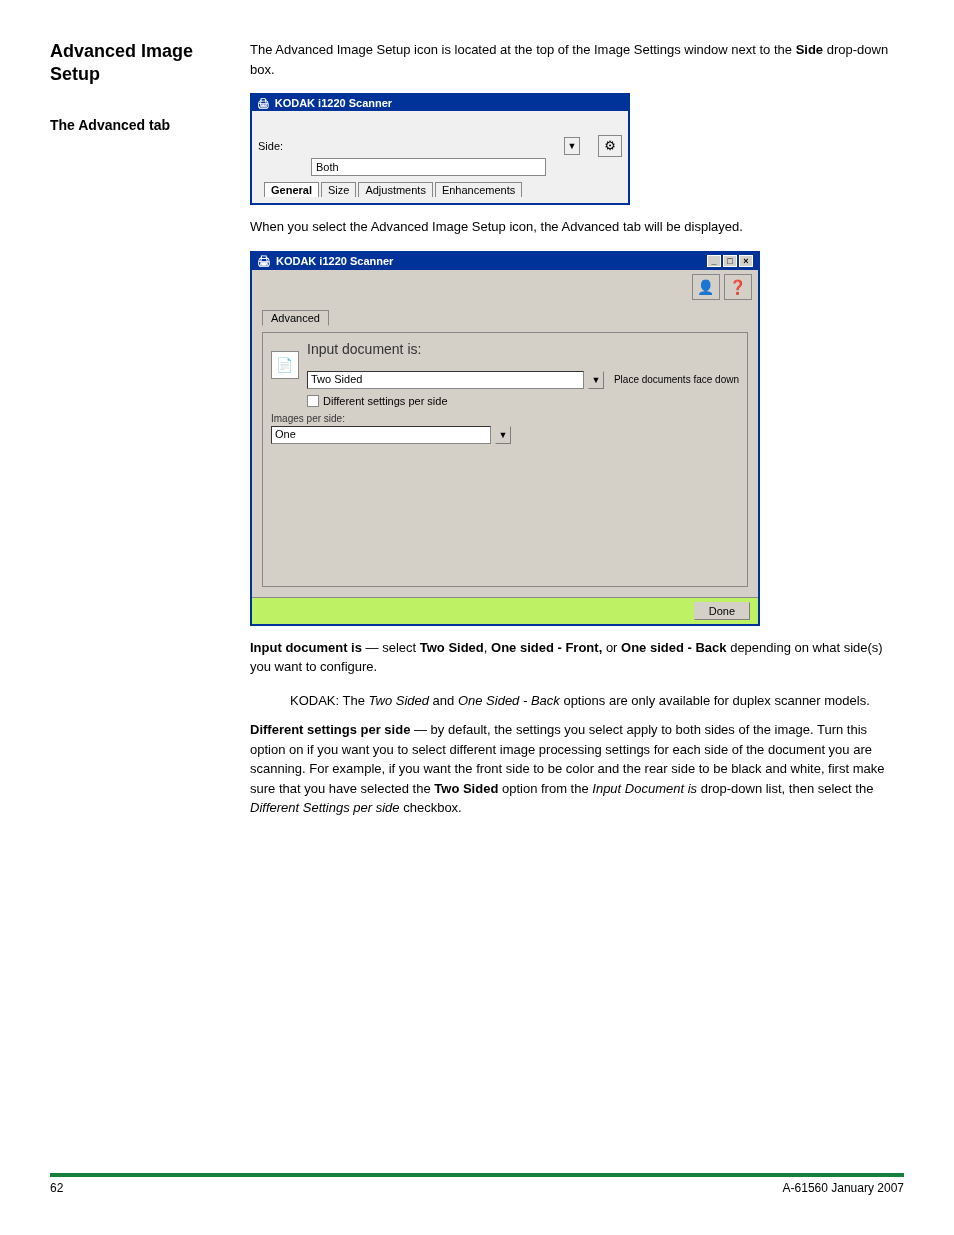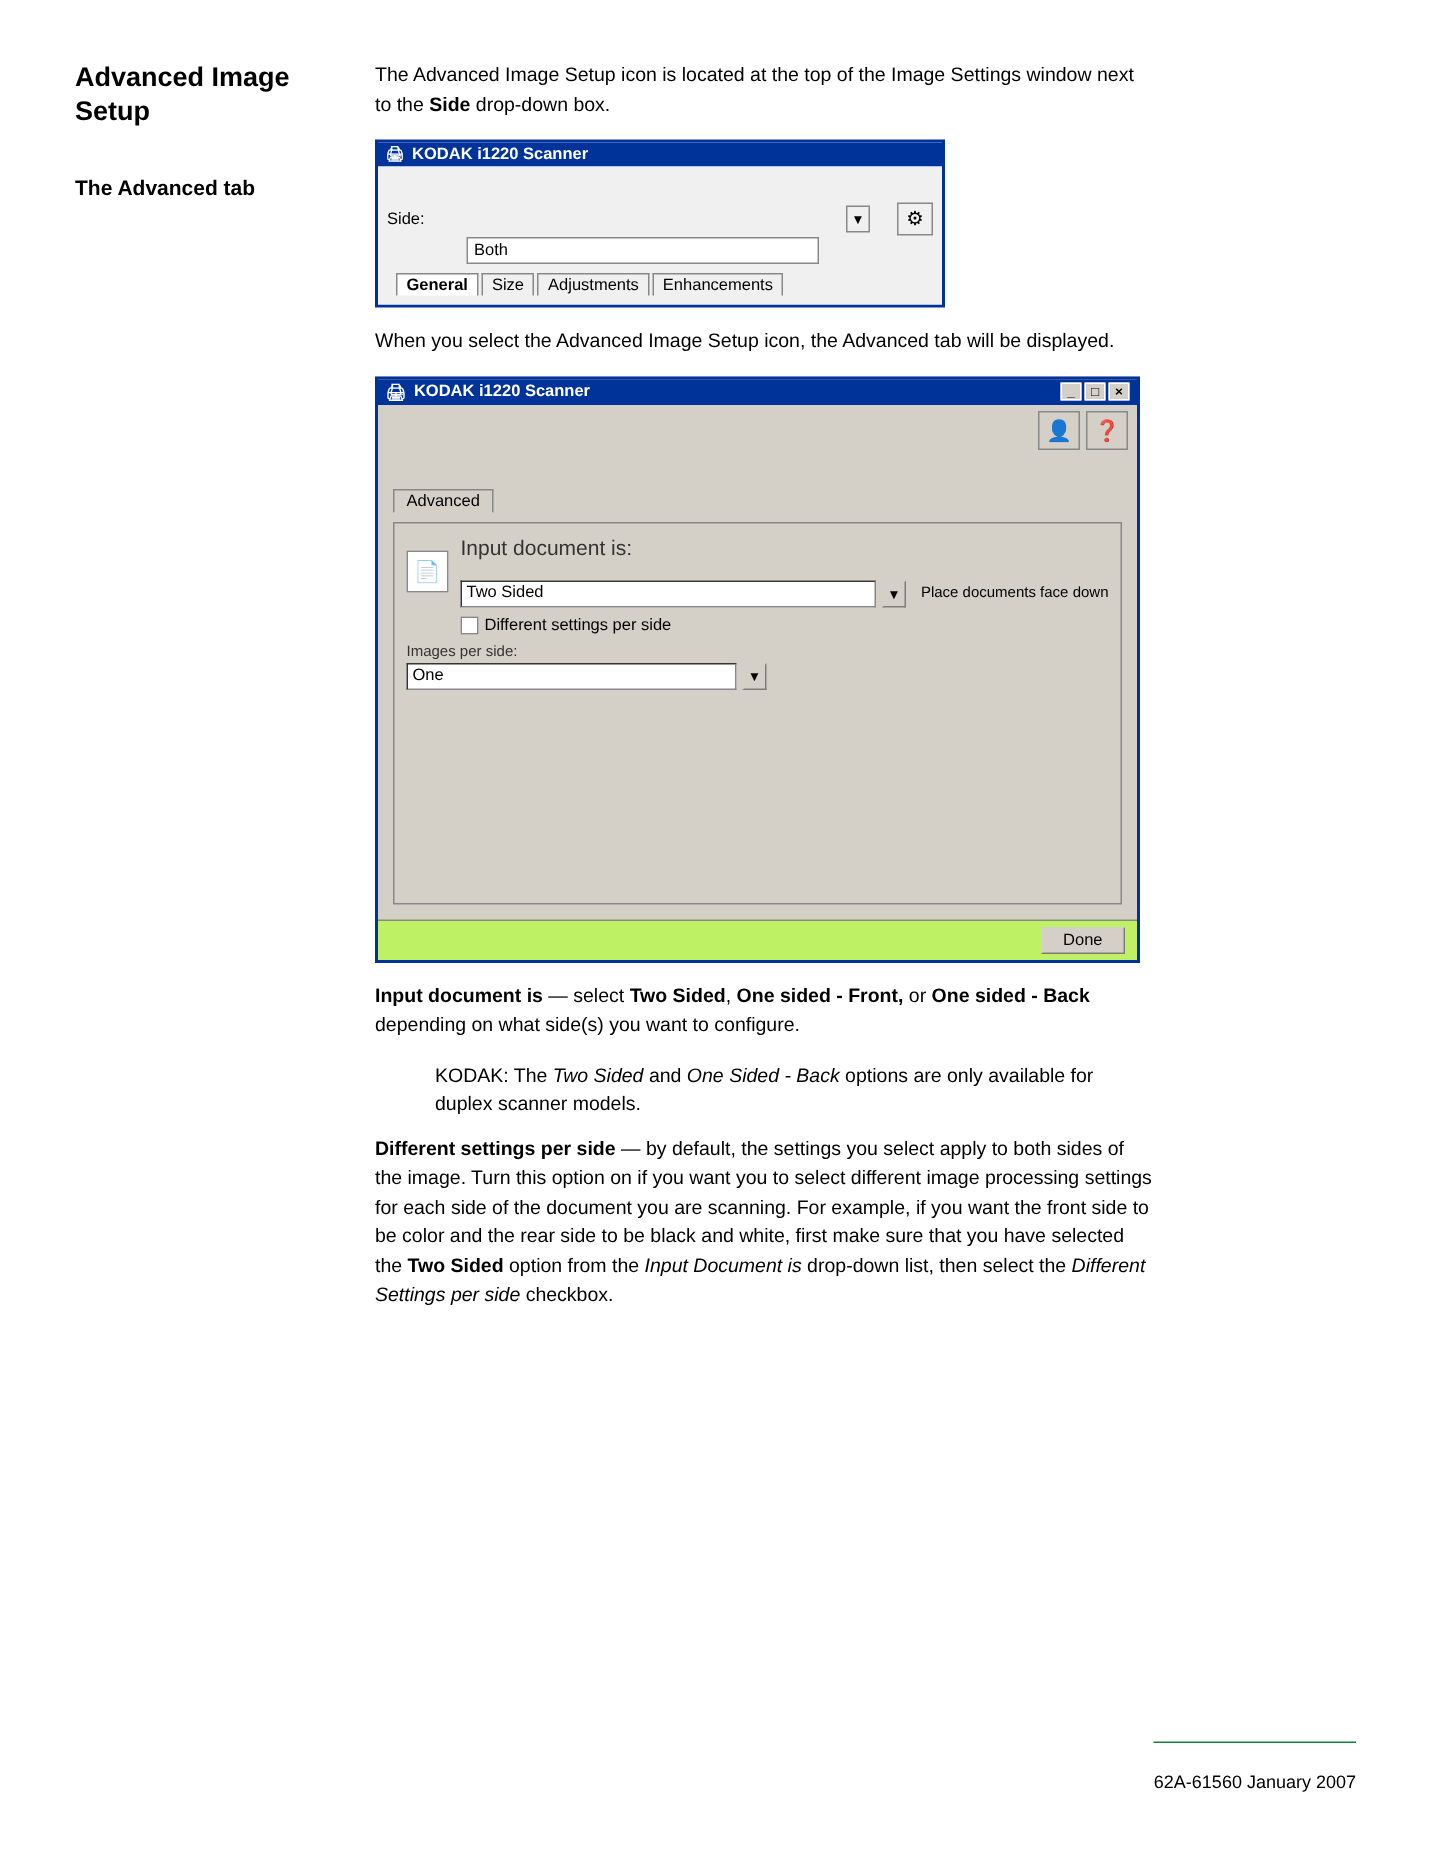--- a/index.html
+++ b/index.html
@@ -9,21 +9,21 @@
       background: #fff;
       color: #000;
       width: 954px;
       min-height: 1235px;
       position: relative;
     }
     .page {
       padding: 40px 50px 40px 50px;
       min-height: 1235px;
       display: flex;
-      flex-direction: row;
+      flex-direction: column;
     }
     .content-area {
       display: flex;
       flex: 1;
     }
     .left-col {
       width: 200px;
       flex-shrink: 0;
       padding-right: 20px;
     }
@@ -191,21 +191,20 @@
       cursor: pointer;
     }
     .scanner-content {
       background: #d4d0c8;
       padding: 6px 10px 10px 10px;
     }
     .advanced-tab-strip {
       display: flex;
       gap: 1px;
       margin-bottom: 6px;
-      margin-top: 16px;
     }
     .adv-tab {
       border: 1px solid #888;
       border-bottom: none;
       background: #d4d0c8;
       padding: 1px 8px;
       font-size: 11px;
       cursor: pointer;
     }
     .adv-tab.active {
@@ -324,25 +323,25 @@
     }
     .note-text {
       font-size: 13px;
       line-height: 1.5;
       margin-left: 40px;
       margin-bottom: 10px;
     }
 
     
     .page-footer {
-      border-top: 1px solid #15803d;
+      border-top: 4px solid #15803d;
       margin-top: auto;
-      padding-top: 19px;
-      display: flex;
-      justify-content: flex-end;
+      padding-top: 4px;
+      display: flex;
+      justify-content: space-between;
       align-items: center;
       font-size: 12px;
     }
   </style>
 </head>
 <body>
 
 <div class="page">
   <div class="content-area">
 

